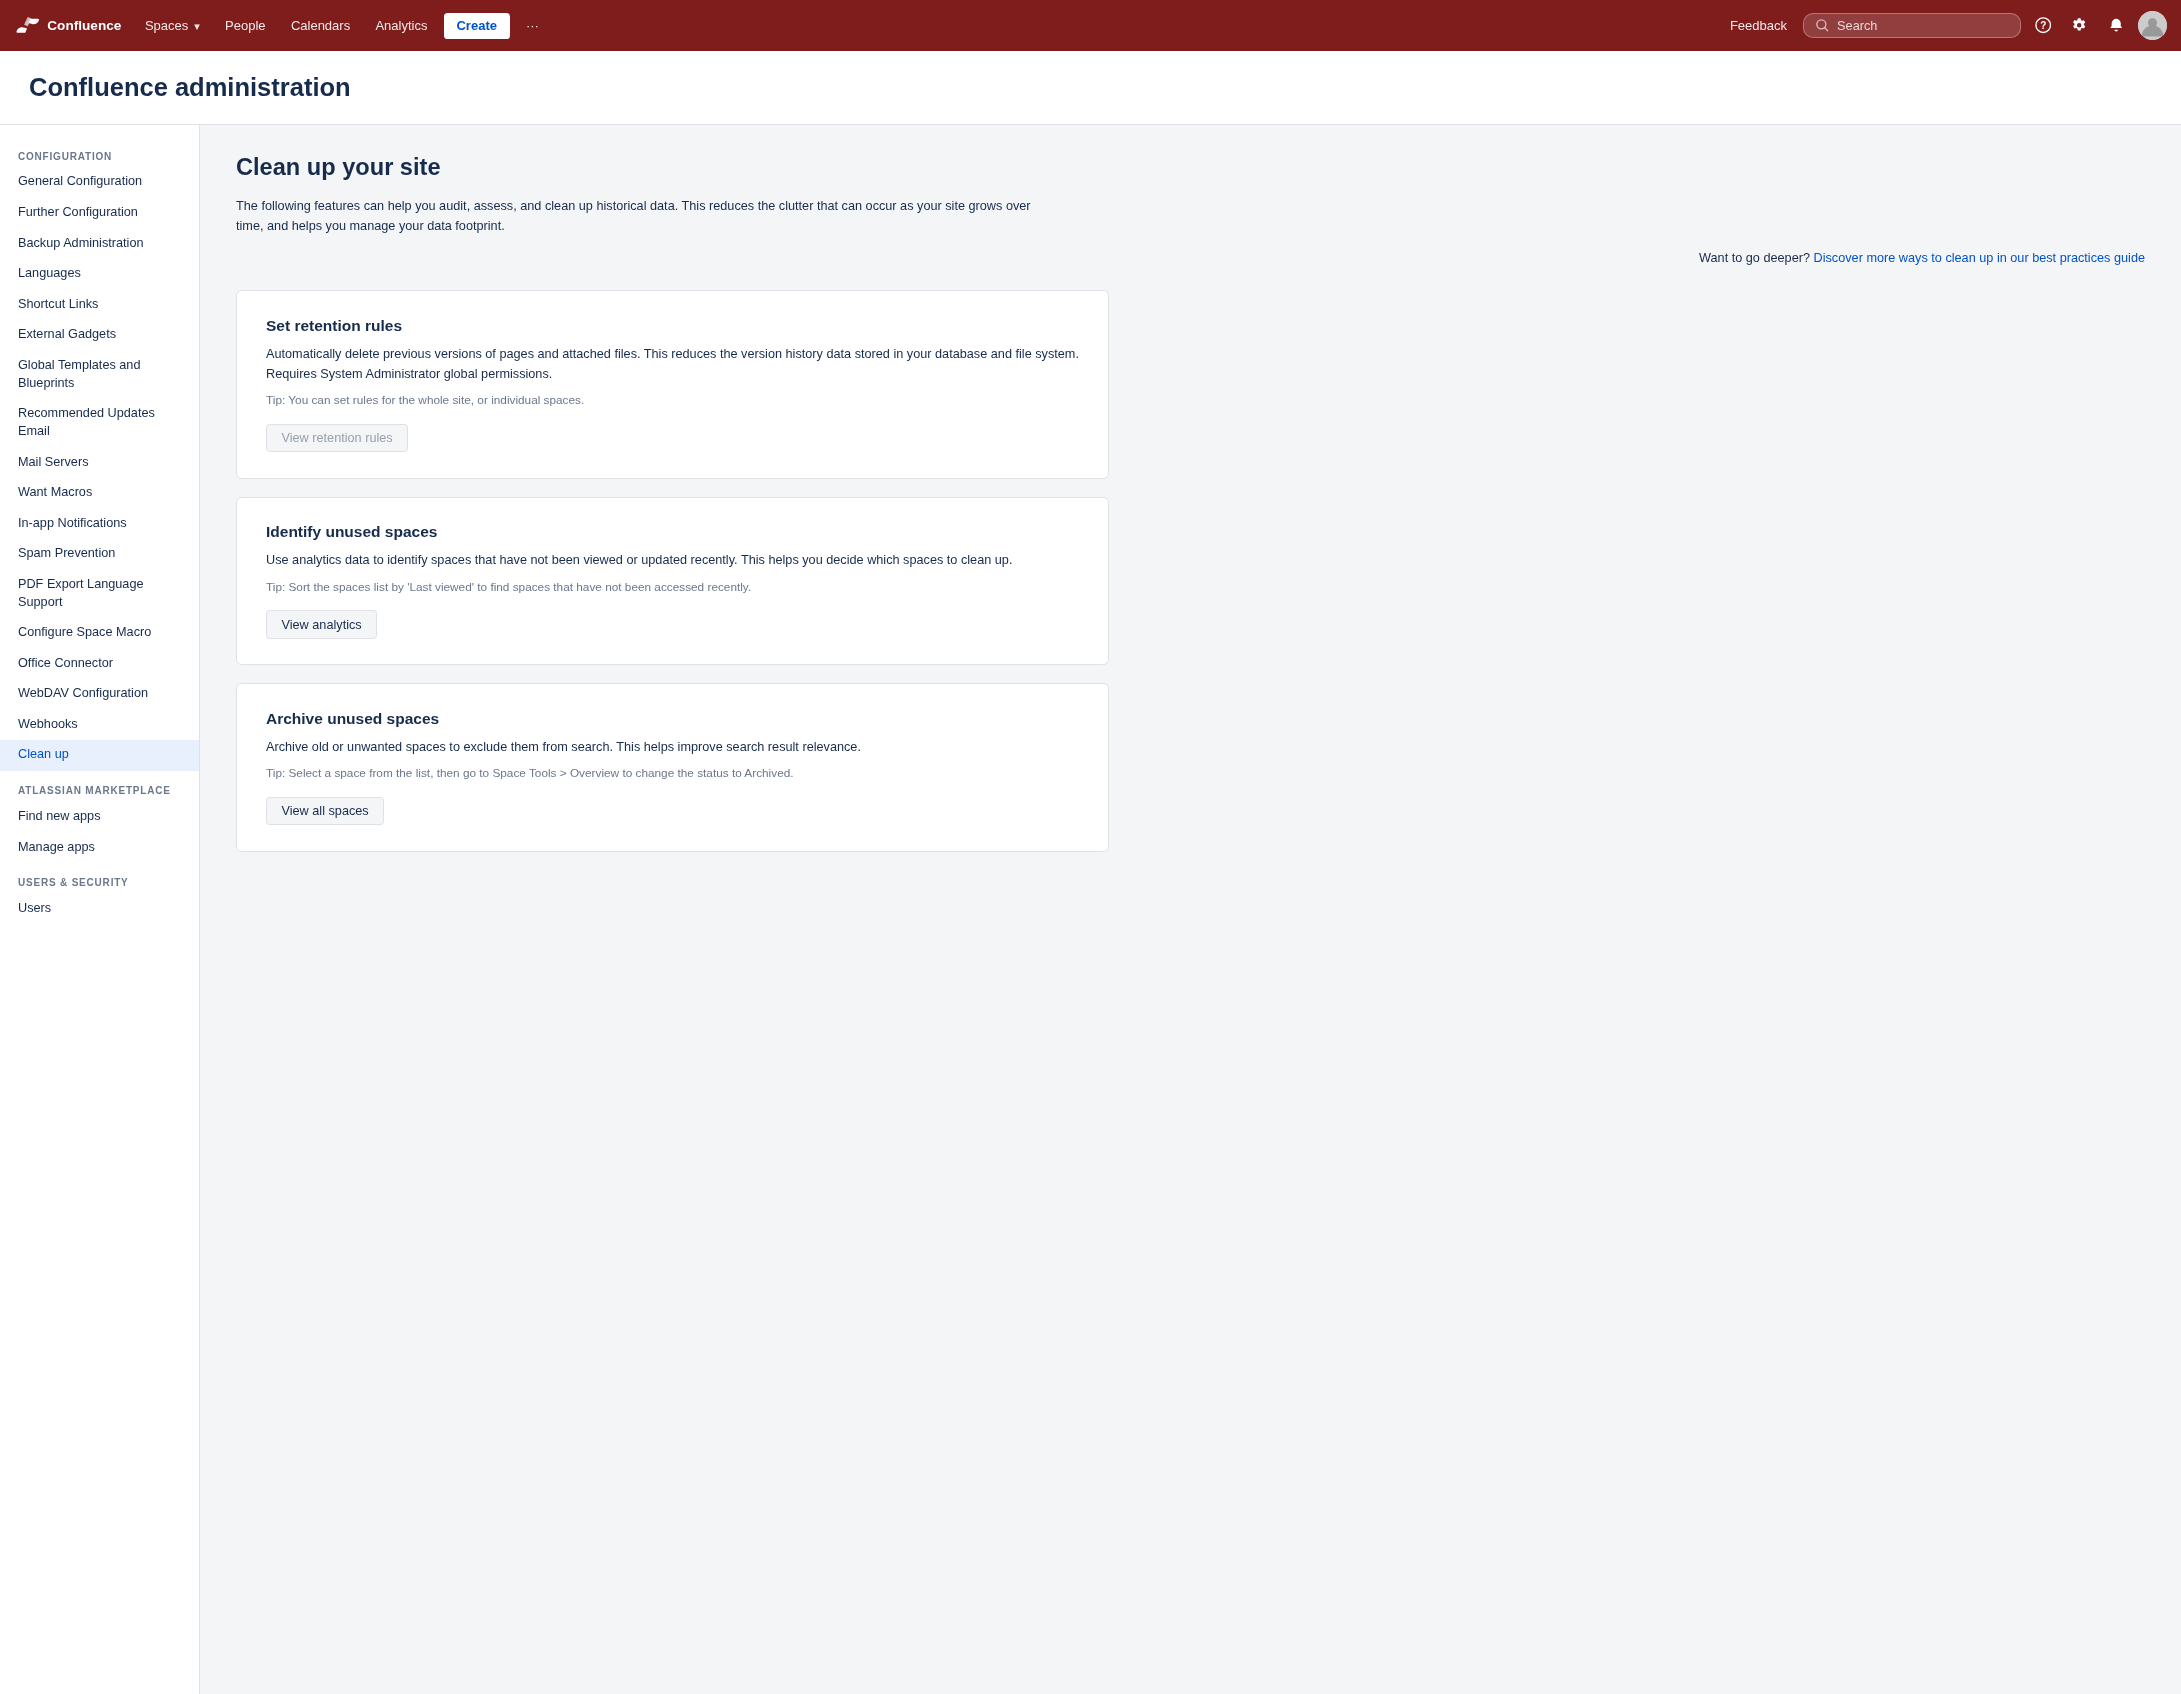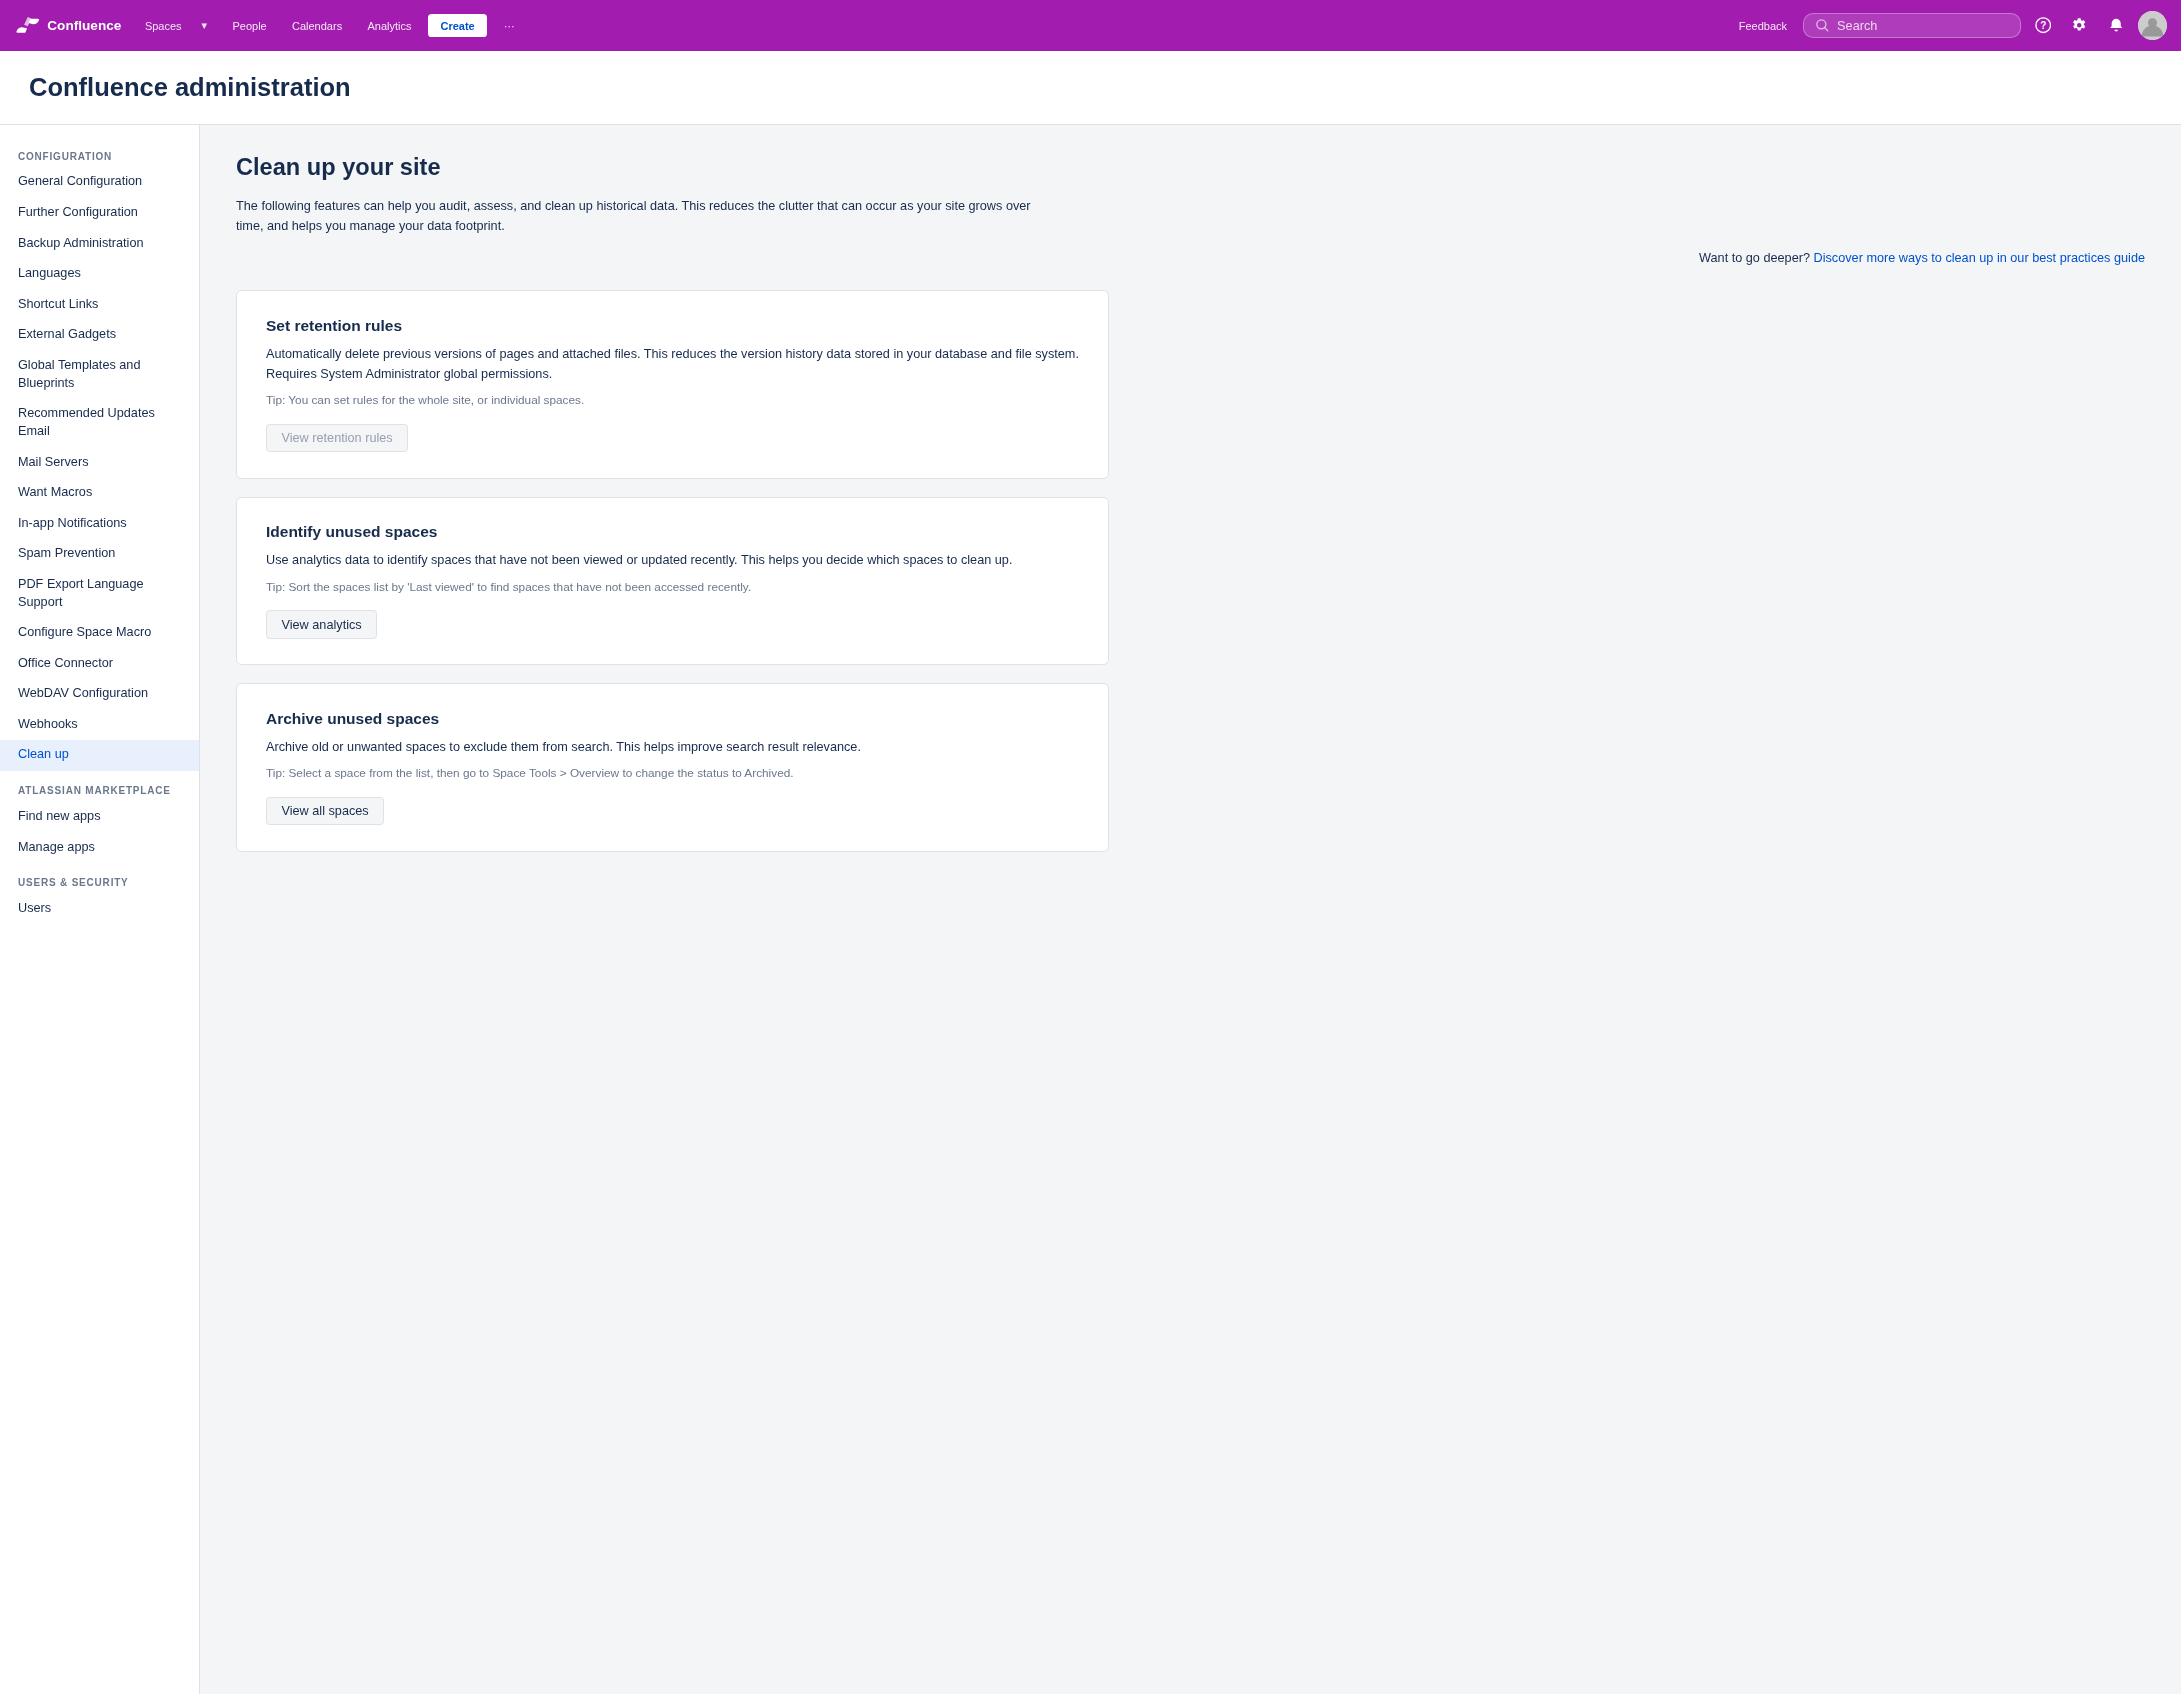--- a/index.html
+++ b/index.html
@@ -1,20 +1,20 @@
 <!DOCTYPE html>
 <html style="font-size:14.5px"><head>
   <meta charset="utf-8">
   <style>
     * { box-sizing: border-box; margin: 0; padding: 0; }
     body { font-family: -apple-system, BlinkMacSystemFont, 'Segoe UI', sans-serif; font-size: 12.7px; color: #172b4d; background: #f4f5f7; }
 
     
     .top-nav {
-      background: #a21caf;
+      background: #7f1d1d;
       height: 51px;
       display: flex;
       align-items: center;
       padding: 0 14.5px;
       gap: 7.3px;
       position: sticky;
       top: 0;
       z-index: 100;
     }
     .nav-logo {
@@ -25,27 +25,27 @@
       font-weight: 600;
       font-size: 13.6px;
       margin-right: 7.3px;
     }
     .nav-logo-icon {
       width: 25.5px;
       height: 25.5px;
     }
     .nav-item {
       color: rgba(255,255,255,0.9);
-      font-size: 11px;
+      font-size: 13px;
       padding: 5.5px 9px;
       border-radius: 3.6px;
       cursor: pointer;
       display: flex;
       align-items: center;
-      gap: 20px;
+      gap: 6px;
     }
     .nav-create {
       background: white;
       color: #0052cc;
       font-weight: 600;
       padding: 5.5px 12.7px;
       border-radius: 3.6px;
       cursor: pointer;
     }
     .nav-spacer { flex: 1; }

